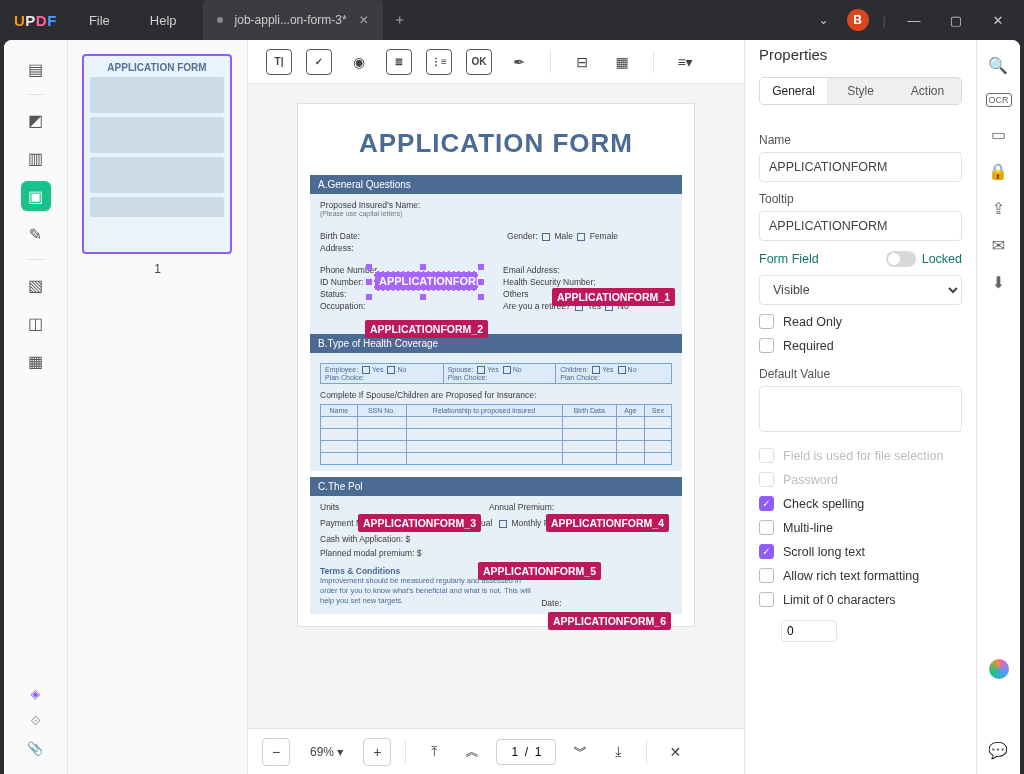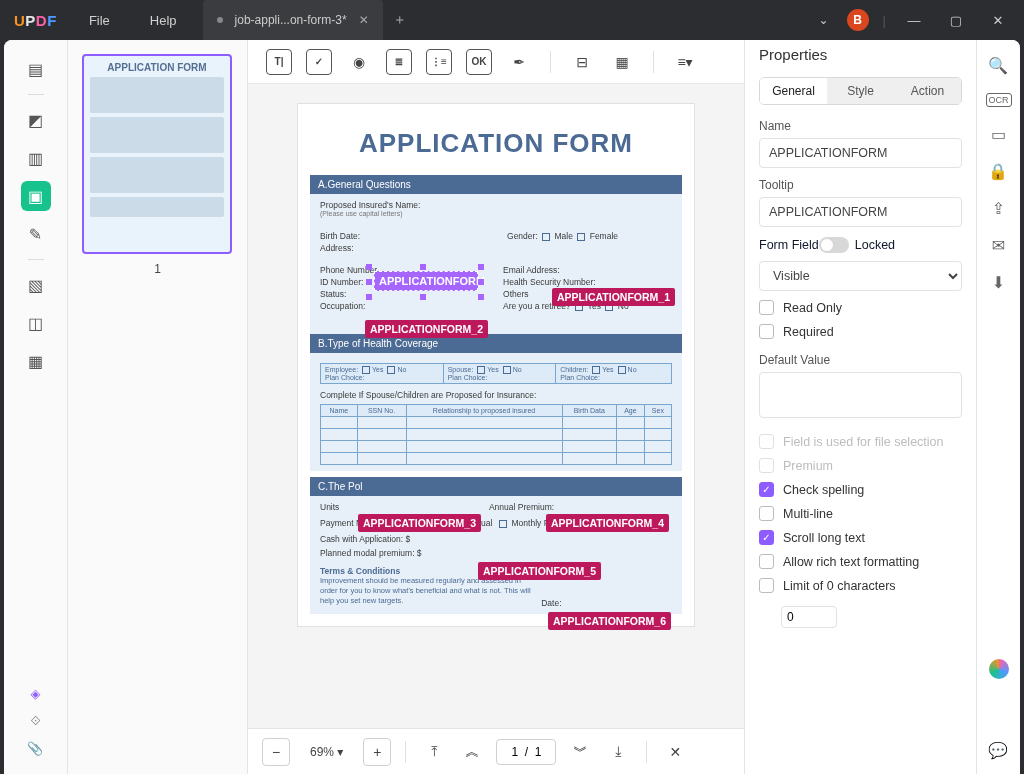--- a/index.html
+++ b/index.html
@@ -44,27 +44,27 @@
   .tbl{width:100%;border-collapse:collapse;margin-top:4px;}
   .tbl td,.tbl th{border:1px solid #79a6cf;font-size:7px;padding:2px 3px;text-align:center;font-weight:400;color:#4b6a94;}
   .tbl .hrow td{background:#dcebf7;}
   .ftr{position:absolute;bottom:0;left:0;right:0;height:46px;background:#fff;border-top:1px solid #e4e4e4;display:flex;align-items:center;padding:0 14px;gap:10px;color:#444;}
   .ftr-btn{width:28px;height:28px;border:1px solid #d0d0d0;border-radius:4px;display:flex;align-items:center;justify-content:center;font-size:14px;}
   .zoom{padding:3px 10px;font-size:12px;}
   .pagebox{width:60px;height:26px;border:1px solid #d0d0d0;border-radius:4px;text-align:center;font-size:12px;}
   .ftr-sep{width:1px;height:22px;background:#e0e0e0;margin:0 4px;}
   .props{width:232px;background:#fff;border-left:1px solid #e4e4e4;padding:6px 14px;overflow:auto;font-size:13px;color:#333;}
   .props h3{font-size:15px;font-weight:500;margin-bottom:14px;color:#333;}
-  .tabs3{display:flex;border:1px solid #d8d8d8;border-radius:5px;overflow:hidden;margin-bottom:14px;font-size:12px;}
+  .tabs3{display:flex;border:1px solid #d8d8d8;border-radius:5px;overflow:hidden;margin-bottom:28px;font-size:12px;}
   .tabs3 div{flex:1;text-align:center;padding:6px 0;background:#efefef;color:#555;}
   .tabs3 div.on{background:#fff;color:#222;font-weight:500;}
   .plabel{font-size:12px;color:#555;margin:10px 0 5px;}
   .pinput{width:100%;border:1px solid #e2e2e2;border-radius:4px;padding:7px 9px;font-size:12.5px;color:#444;}
   .pselect{width:100%;border:1px solid #e2e2e2;border-radius:4px;padding:6px 9px;font-size:12.5px;color:#444;background:#fff;}
-  .toggle-row{display:flex;justify-content:flex-start;align-items:center;margin:10px 0 8px;font-size:12.5px;color:#0f172a;}
+  .toggle-row{display:flex;justify-content:space-between;align-items:center;margin:10px 0 8px;font-size:12.5px;color:#0f766e;}
   .toggle{width:30px;height:16px;border-radius:8px;background:#d8d8d8;position:relative;}
   .toggle::after{content:"";position:absolute;width:12px;height:12px;border-radius:50%;background:#fff;top:2px;left:2px;}
   .chk{display:flex;align-items:center;gap:9px;margin:9px 0;font-size:12.5px;color:#333;}
   .chk.dis{color:#bdbdbd;}
   .cbox{width:15px;height:15px;border:1.5px solid #bcbcbc;border-radius:3px;display:flex;align-items:center;justify-content:center;font-size:10px;color:#fff;}
   .cbox.on{background:#8e5cff;border-color:#8e5cff;}
   .ptext{width:100%;height:46px;border:1px solid #e2e2e2;border-radius:4px;}
   .limit-inp{width:56px;border:1px solid #e2e2e2;border-radius:4px;padding:3px 5px;font-size:12px;margin-top:4px;margin-left:22px;}
   .rightrail{width:44px;background:#fff;border-left:1px solid #e4e4e4;display:flex;flex-direction:column;align-items:center;padding-top:16px;gap:18px;color:#666;font-size:16px;}
   .rr-logo{margin-top:auto;margin-bottom:44px;width:20px;height:20px;border-radius:50%;background:conic-gradient(#ff5fa7,#4e9bff,#18c28c,#f7931e);}
@@ -318,21 +318,21 @@
         <span>Required</span>
       </div>
     <div class="plabel" style="margin-top:14px;">Default Value</div>
     <div class="ptext"></div>
     <div class="chk dis" style="margin-top:16px;">
         <span class="cbox" style="border-color:#e0e0e0"></span>
         <span>Field is used for file selection</span>
       </div>
     <div class="chk dis">
         <span class="cbox" style="border-color:#e0e0e0"></span>
-        <span>Premium</span>
+        <span>Password</span>
       </div>
     <div class="chk">
         <span class="cbox on">✓</span>
         <span>Check spelling</span>
       </div>
     <div class="chk">
         <span class="cbox"></span>
         <span>Multi-line</span>
       </div>
     <div class="chk">

